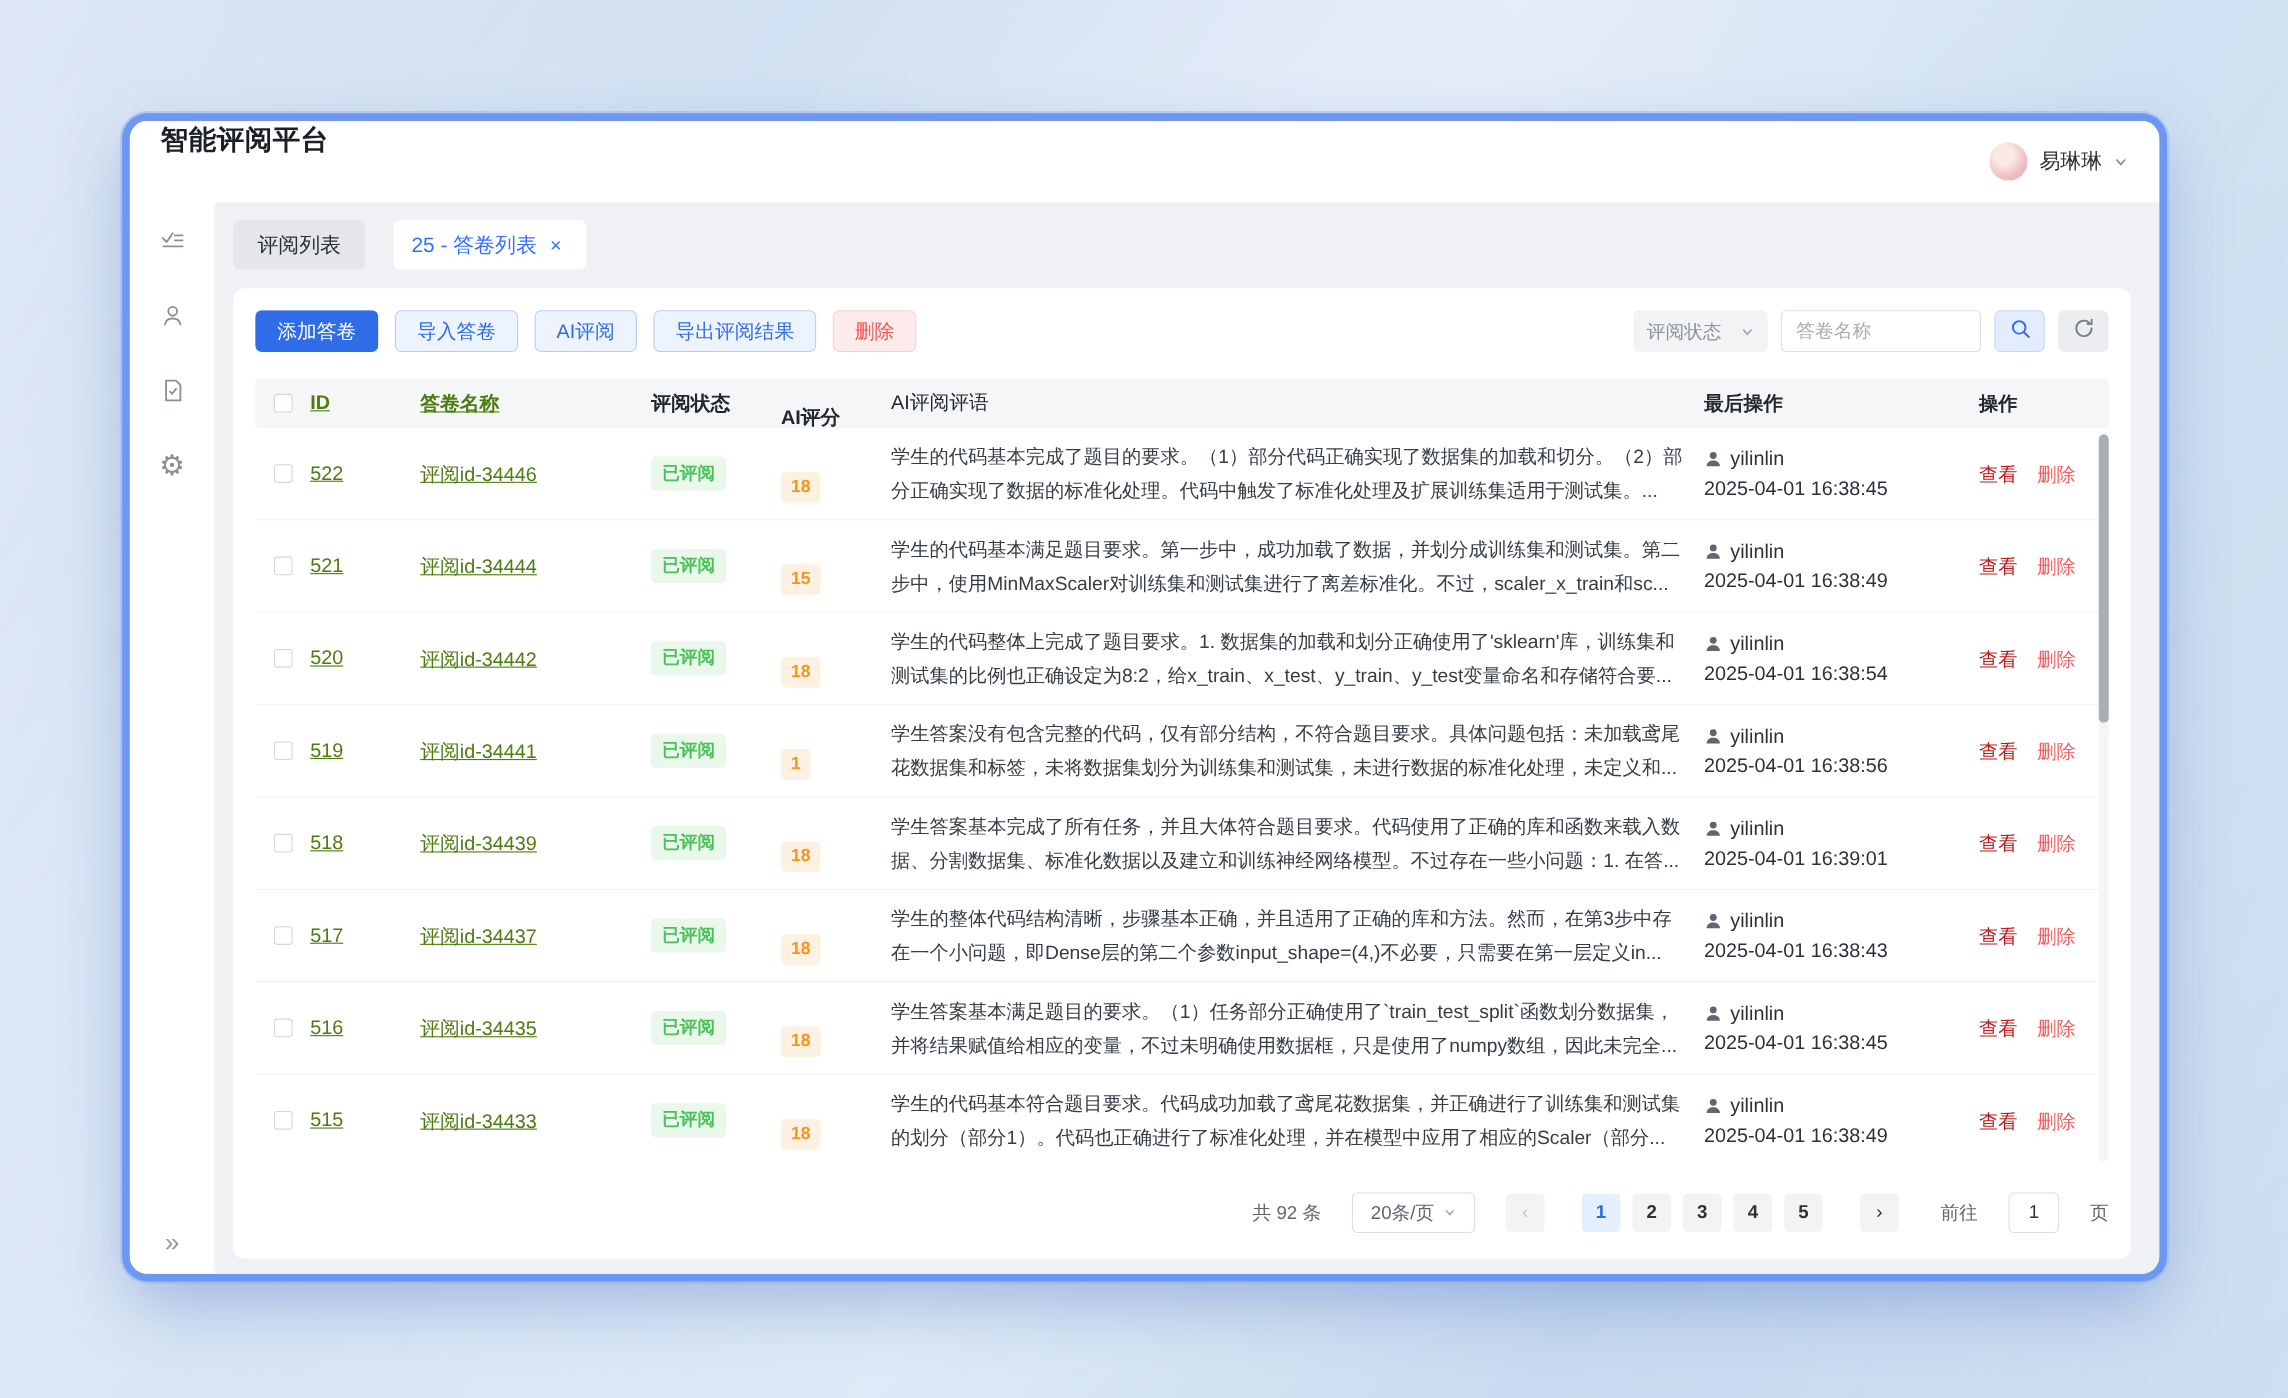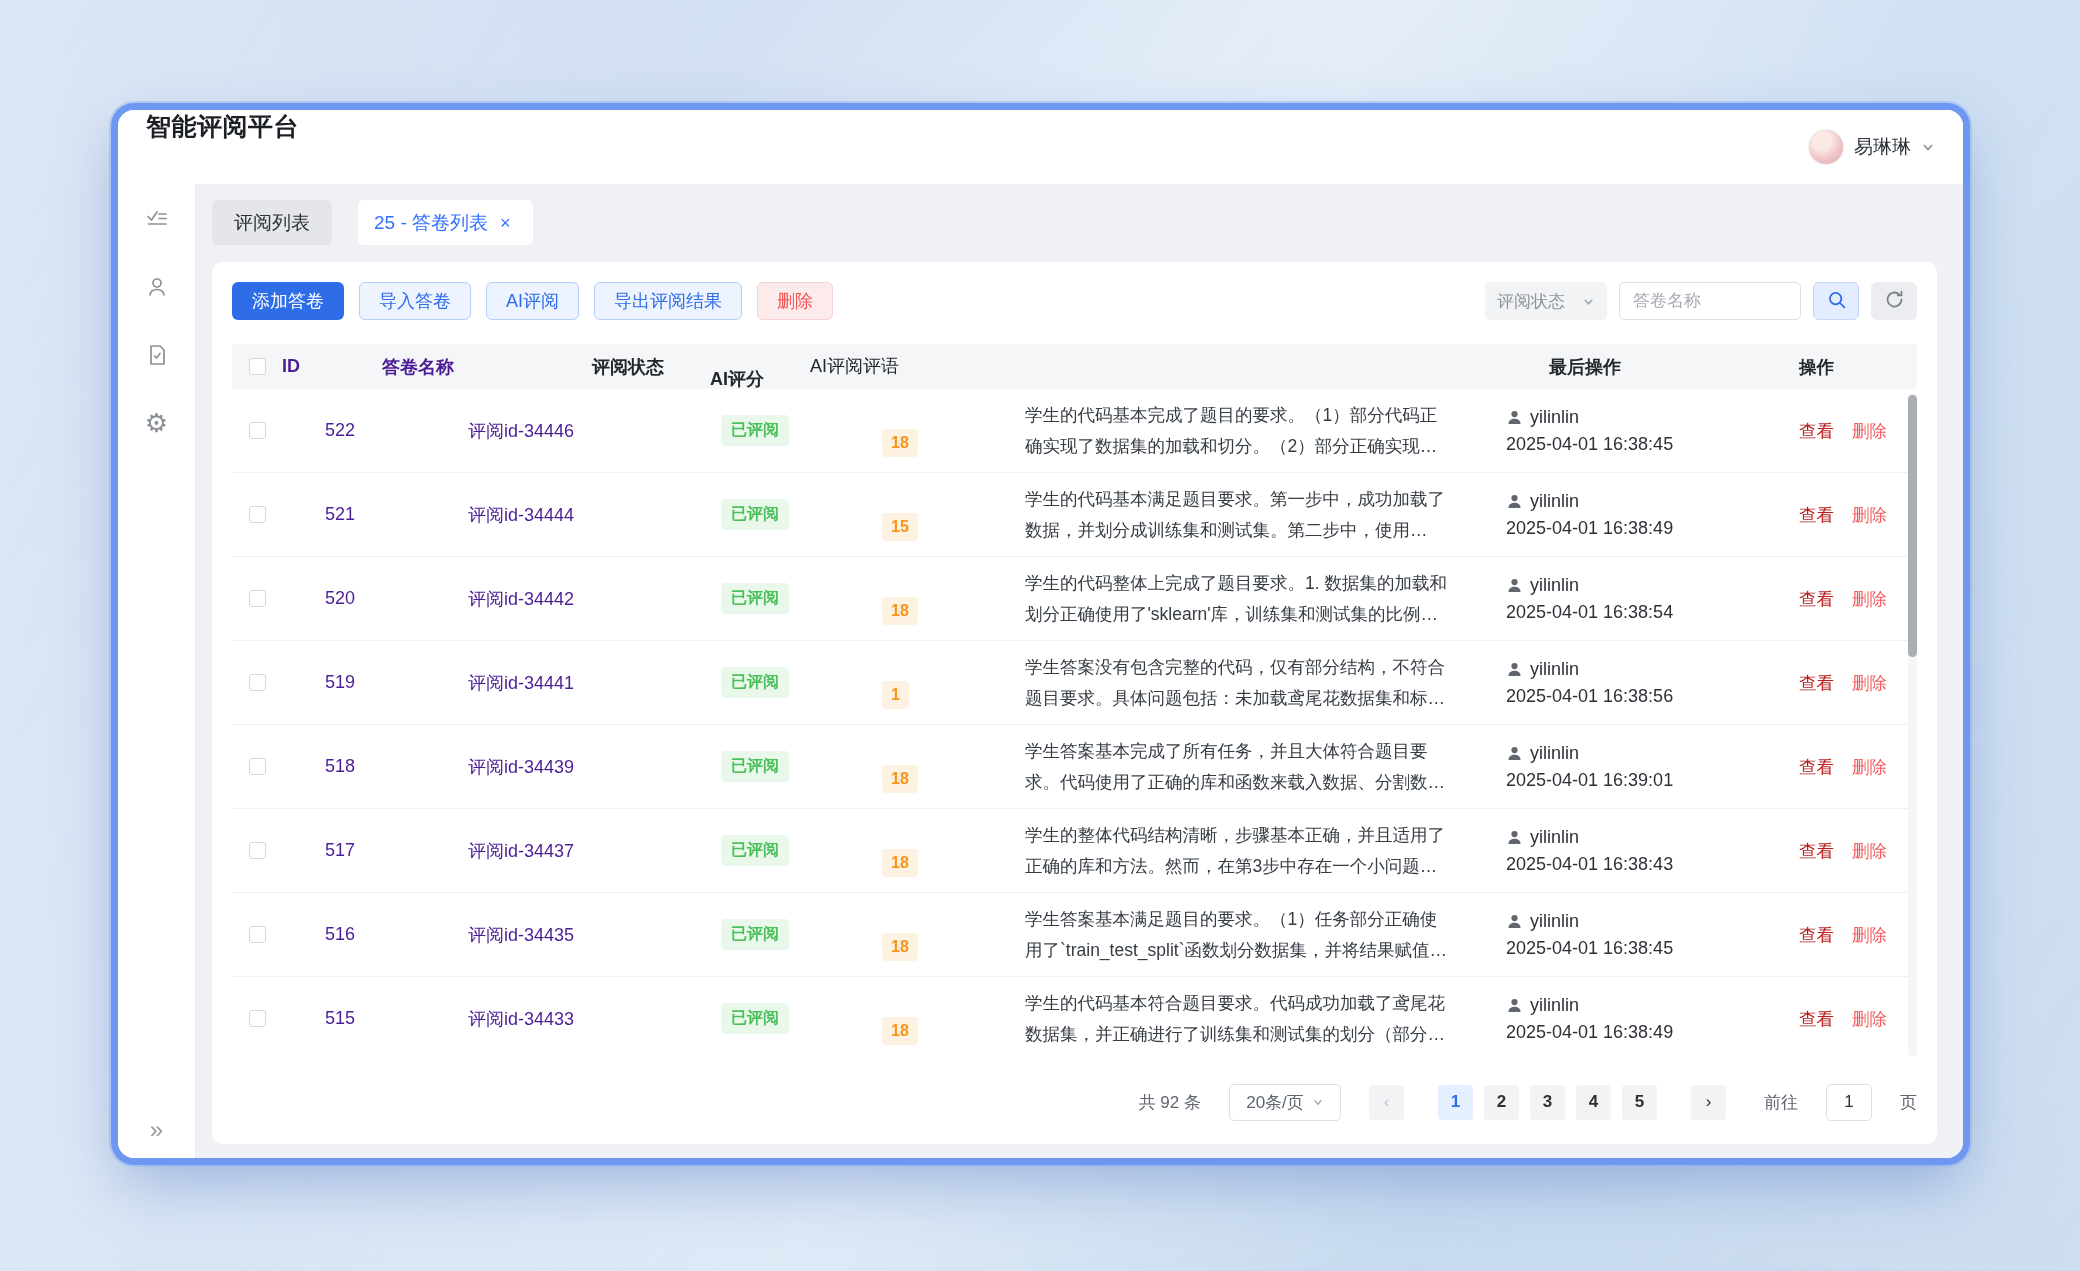--- a/index.html
+++ b/index.html
@@ -58,31 +58,31 @@
   .text-input::placeholder { color:#a8abb2; }
   .icon-btn { height:38px; width:46px; border-radius:6px; display:flex; align-items:center; justify-content:center; cursor:pointer; border:1px solid transparent; }
   .icon-btn.search { background:#e3edff; border-color:#c4d8fc; }
   .icon-btn.refresh { background:#ebedf0; }
   .icon-btn svg { width:21px; height:21px; }
   
   .table-wrap { flex:1; position:relative; min-height:0; display:flex; flex-direction:column; }
   .thead { display:flex; align-items:center; background:#f5f6f8; height:45px; flex:0 0 45px;
     font-size:18px; font-weight:700; color:#23272e; border-radius:3px; }
   .tbody { flex:1; overflow:hidden; position:relative; }
-  .tr { display:flex; align-items:center; height:84px; border-bottom:1px solid #f0f1f3;gap:43px; }
+  .tr { display:flex; align-items:center; height:84px; border-bottom:1px solid #f0f1f3; }
   .td,.th { padding-right:14px; }
   .col-check { flex:0 0 50px; display:flex; justify-content:center; padding-right:0; }
   .col-id    { flex:0 0 100px; }
   .col-name  { flex:0 0 210px; }
   .col-status{ flex:0 0 118px; }
   .col-score { flex:0 0 100px;margin-top:24px; }
   .col-comment{ flex:1 1 auto; min-width:0; }
   .col-lastop{ flex:0 0 250px; }
   .col-actions{ flex:0 0 118px; padding-right:0; }
-  .col-id, .col-name { font-size:18px; color:#4c1d95; }
+  .col-id, .col-name { font-size:18px; color:#4d7c0f;text-decoration:underline; }
   .checkbox { width:17px; height:17px; border:1.5px solid #d4d7dd; border-radius:3px; background:#fff; cursor:pointer; display:inline-block; }
   .badge-status { background:#e9f8ea; color:#4cc15a; font-size:16px; font-weight:700;
     padding:5px 10px; border-radius:4px; display:inline-block; }
   .badge-score { background:#fdf1e1; color:#f7941e; font-size:16px; font-weight:700;
     padding:5px 9px; border-radius:4px; display:inline-block; min-width:27px; text-align:center; }
   .col-comment { font-size:17.5px; color:#363c44; line-height:1.72;
     display:-webkit-box; -webkit-line-clamp:2; -webkit-box-orient:vertical; overflow:hidden; }
   .op-line1 { display:flex; align-items:center; gap:7px; font-size:18px; color:#2c3138; margin-bottom:6px; }
   .op-line1 svg { width:17px; height:17px; fill:#5f666e; }
   .op-line2 { font-size:18px; color:#2c3138; }

